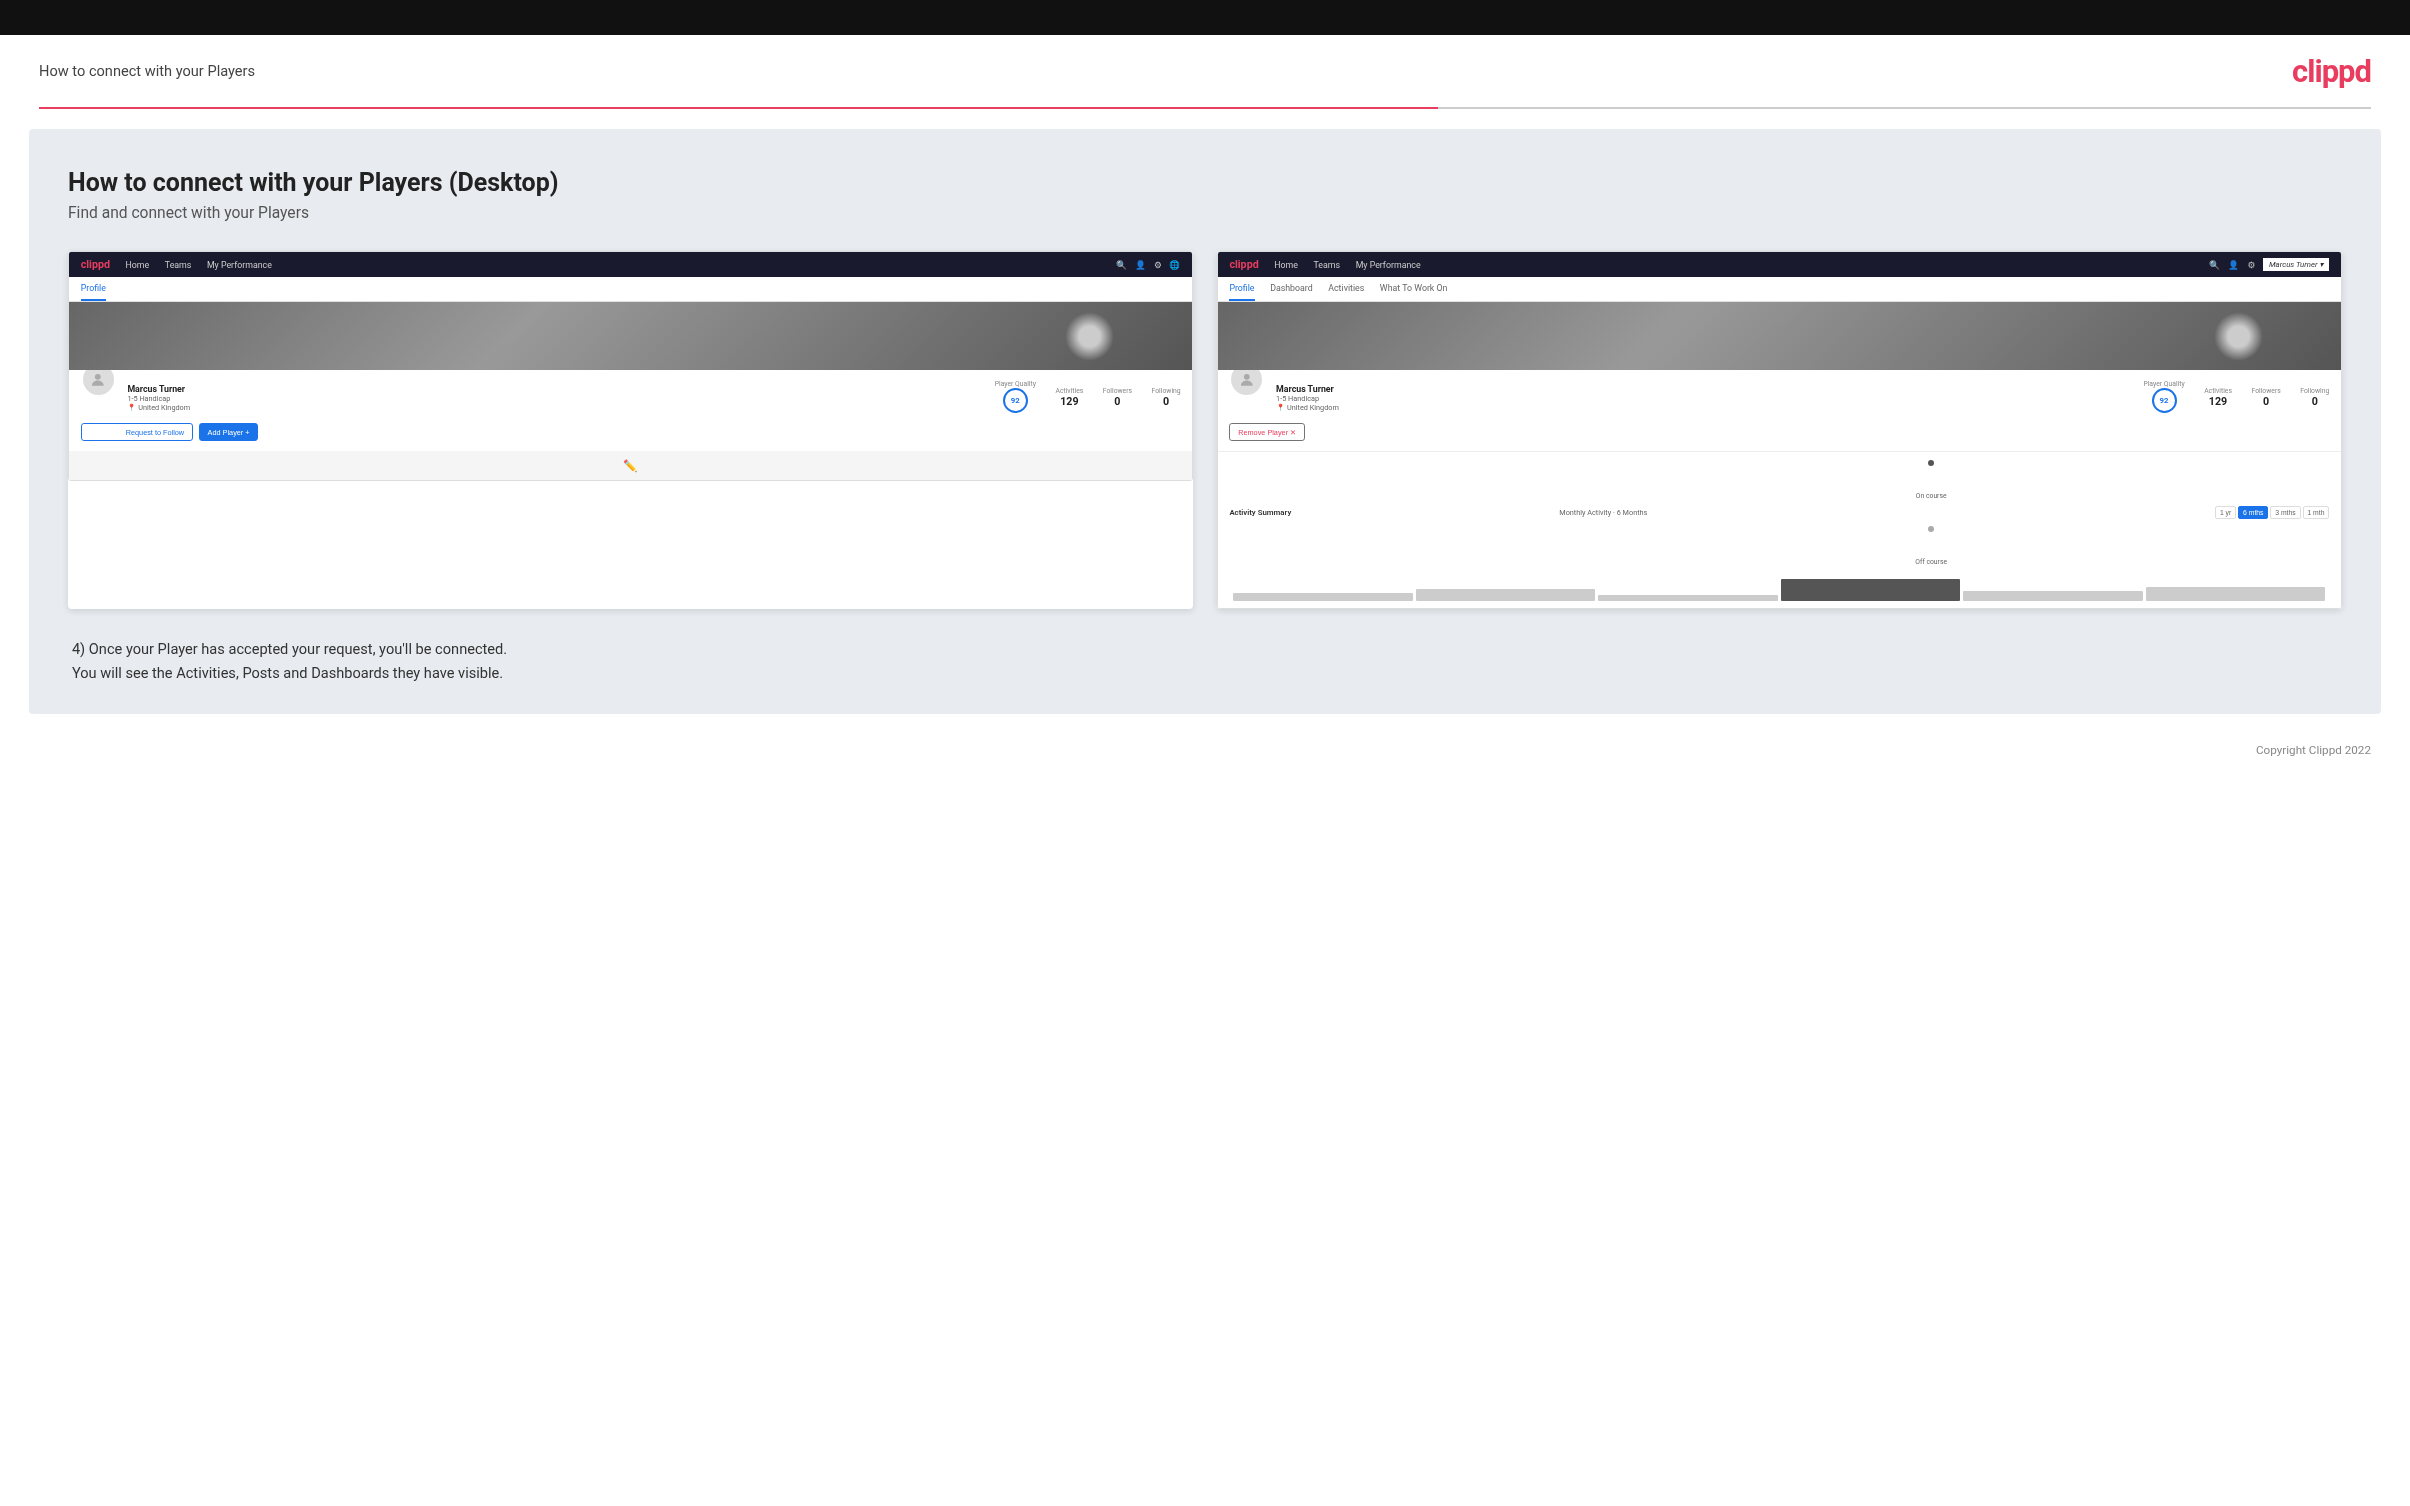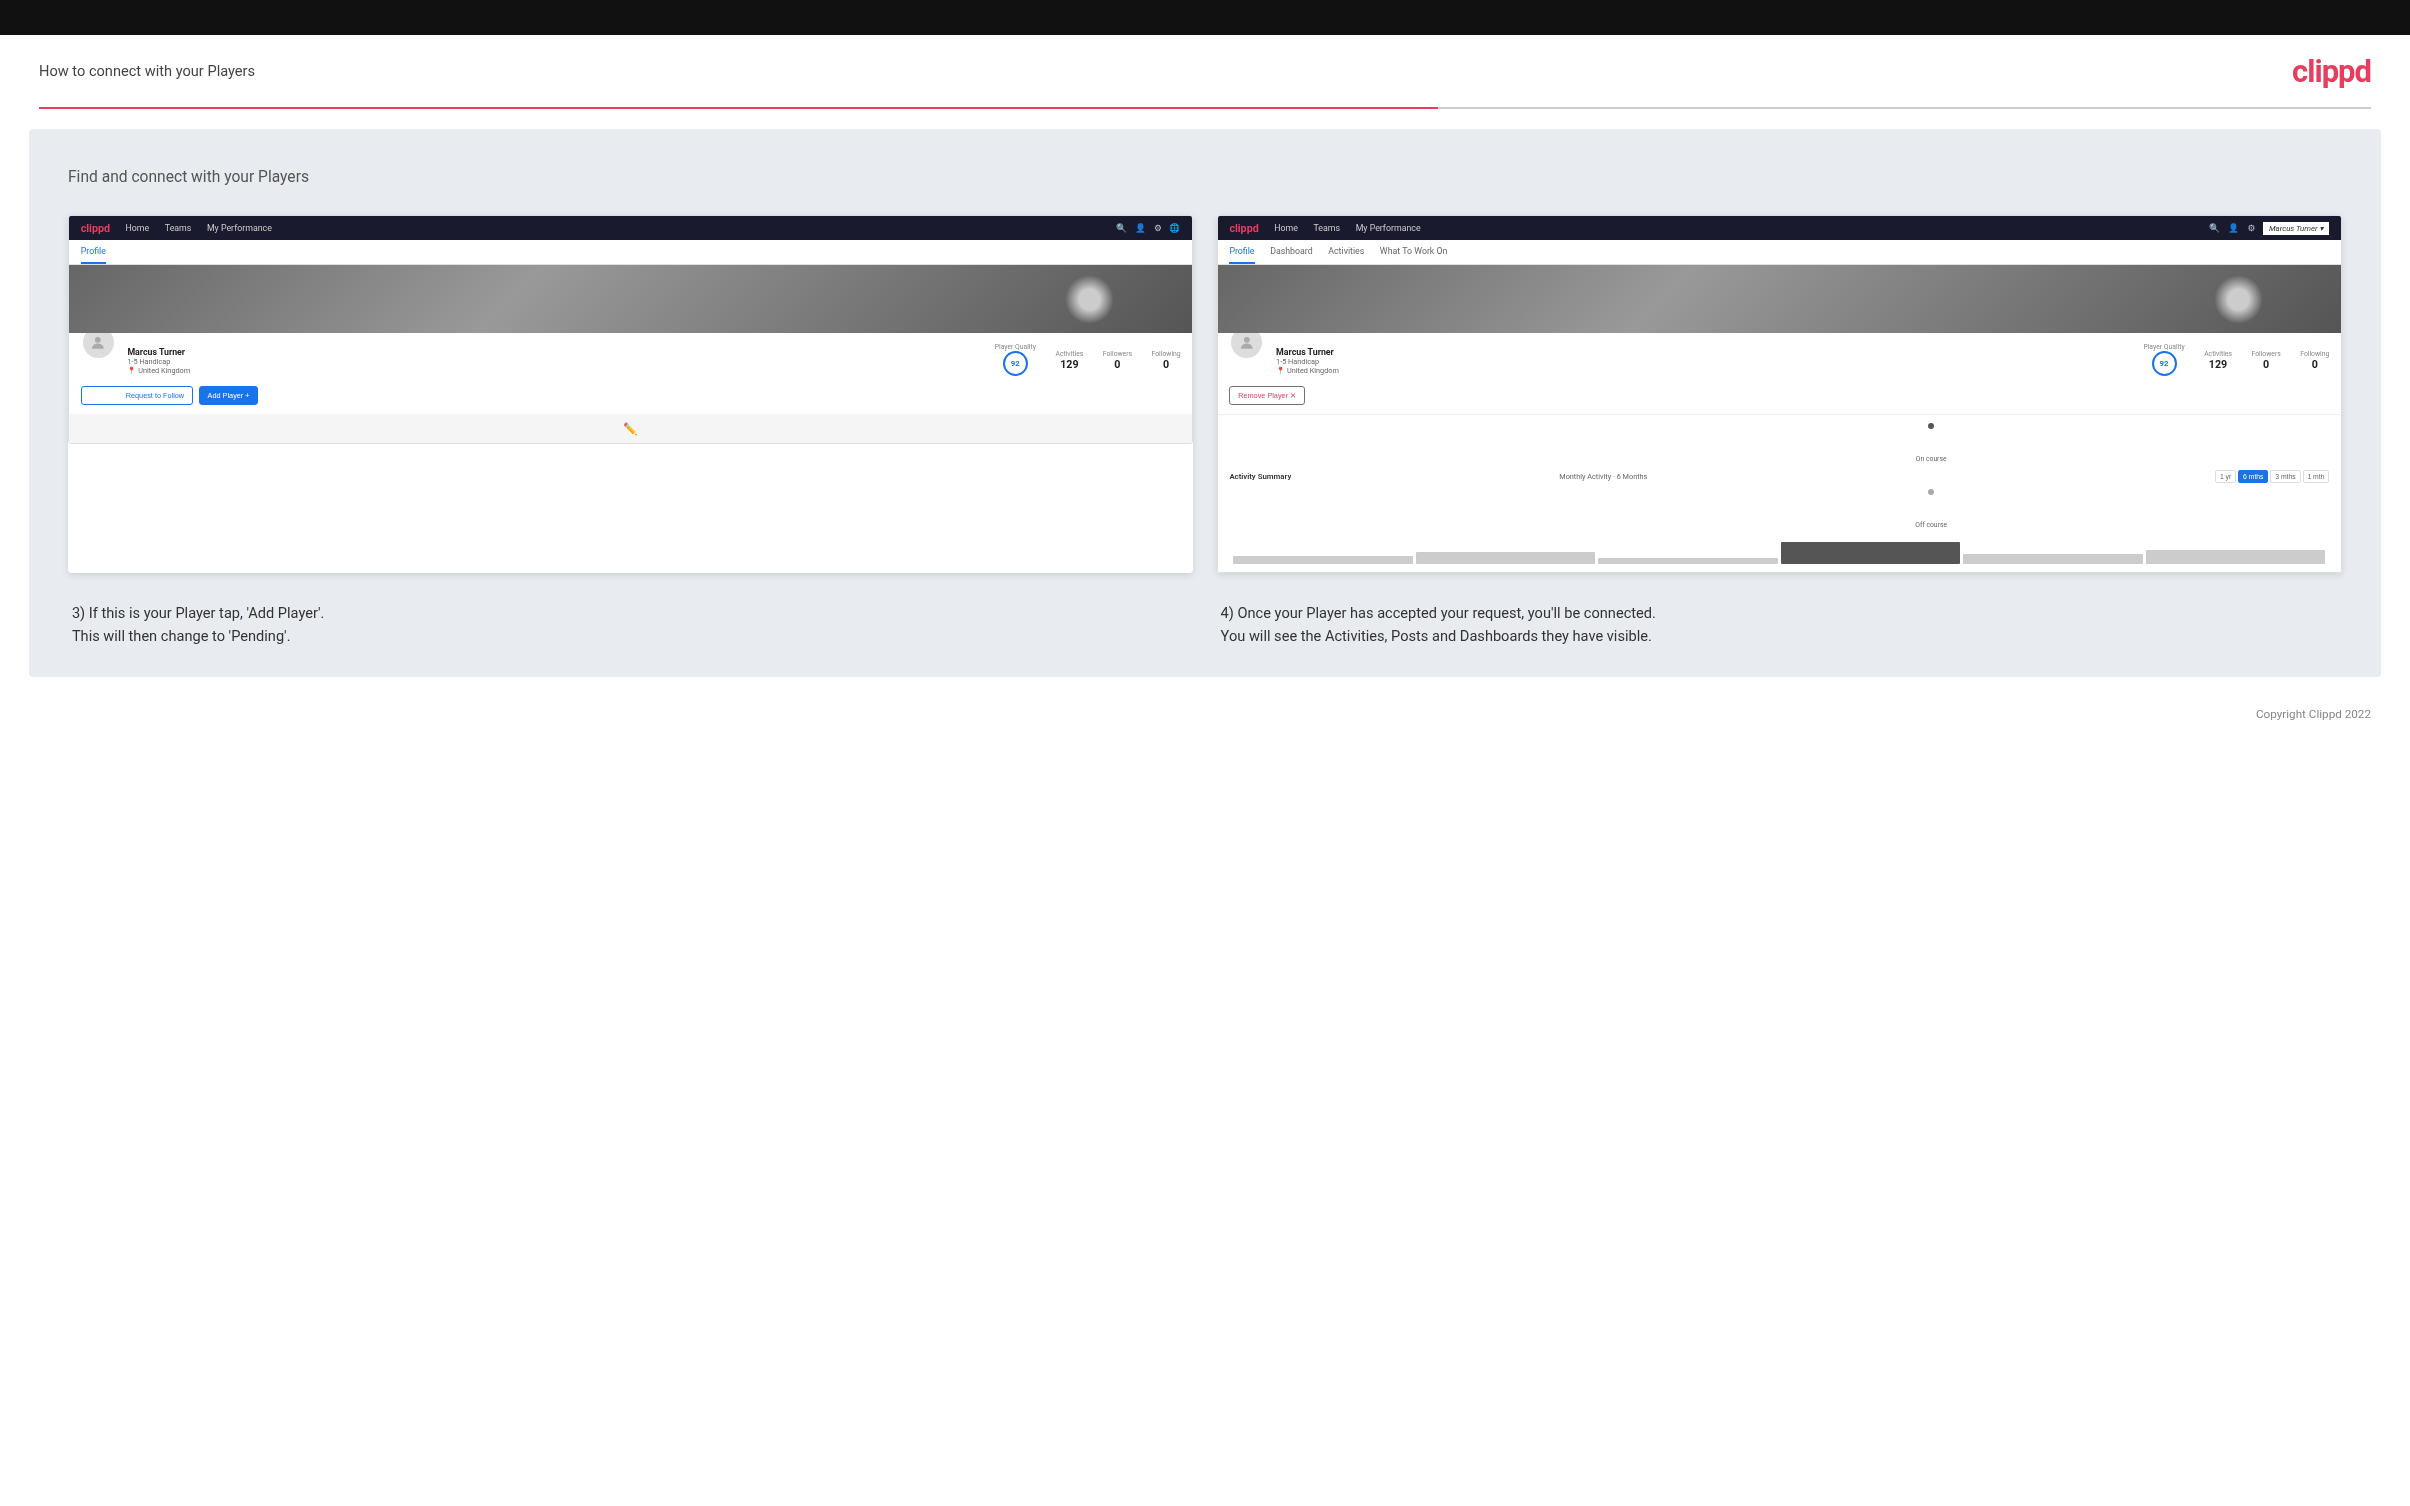--- a/index.html
+++ b/index.html
@@ -377,20 +377,21 @@
 
 <div class="page-header">
   <span class="page-header-title">How to connect with your Players</span>
   <span class="clippd-logo">clippd</span>
 </div>
 
 <div class="header-divider"></div>
 
 <div class="main-content">
 
+  <div class="main-title">How to connect with your Players (Desktop)</div>
   <div class="main-subtitle">Find and connect with your Players</div>
 
   <div class="screenshots-row">
 
     <div class="screenshot-container">
       <div class="mock-app">
 
         <div class="mock-nav">
           <span class="mock-nav-logo">clippd</span>
           <span class="mock-nav-item">Home</span>
@@ -546,25 +547,20 @@
             <div class="mock-bar" style="height:13.7px;"></div>
           </div>
         </div>
       </div>
     </div>
   </div>
 
   <div class="descriptions-row">
     <div class="description-box">
       <div class="description-text">
-        3) If this is your Player tap, 'Add Player'.<br>This will then change to 'Pending'.
-      </div>
-    </div>
-    <div class="description-box">
-      <div class="description-text">
         4) Once your Player has accepted your request, you'll be connected.<br>You will see the Activities, Posts and Dashboards they have visible.
       </div>
     </div>
   </div>
 
 </div>
 
 <div class="page-footer">
   <span>Copyright Clippd 2022</span>
 </div>

